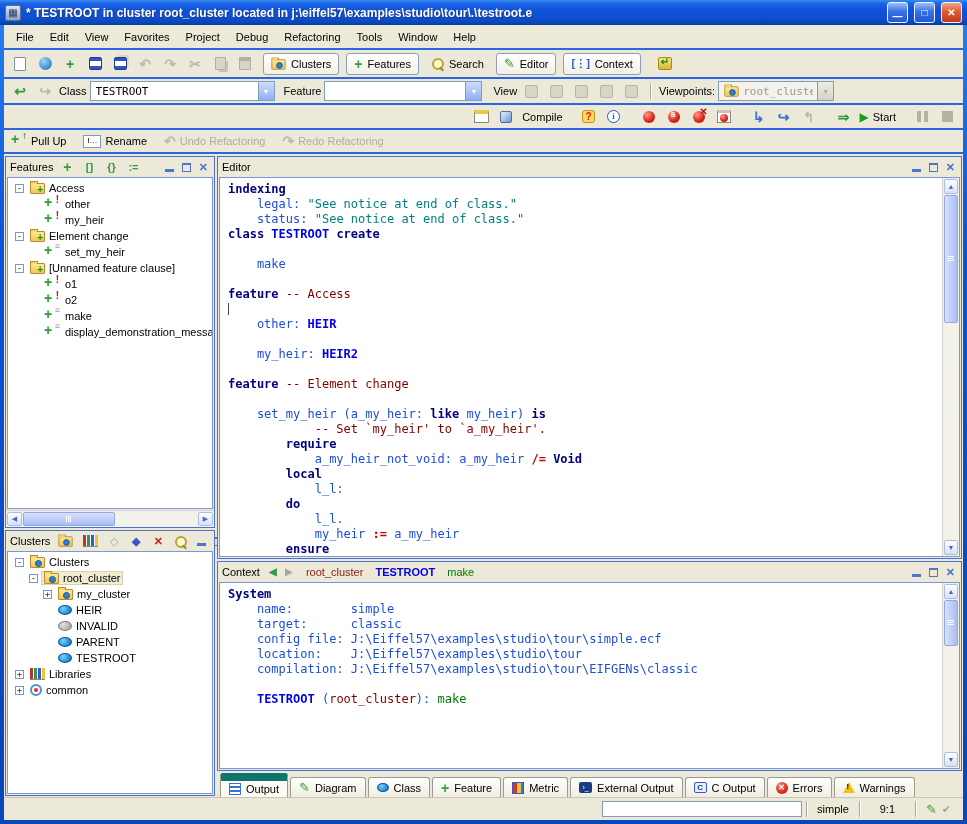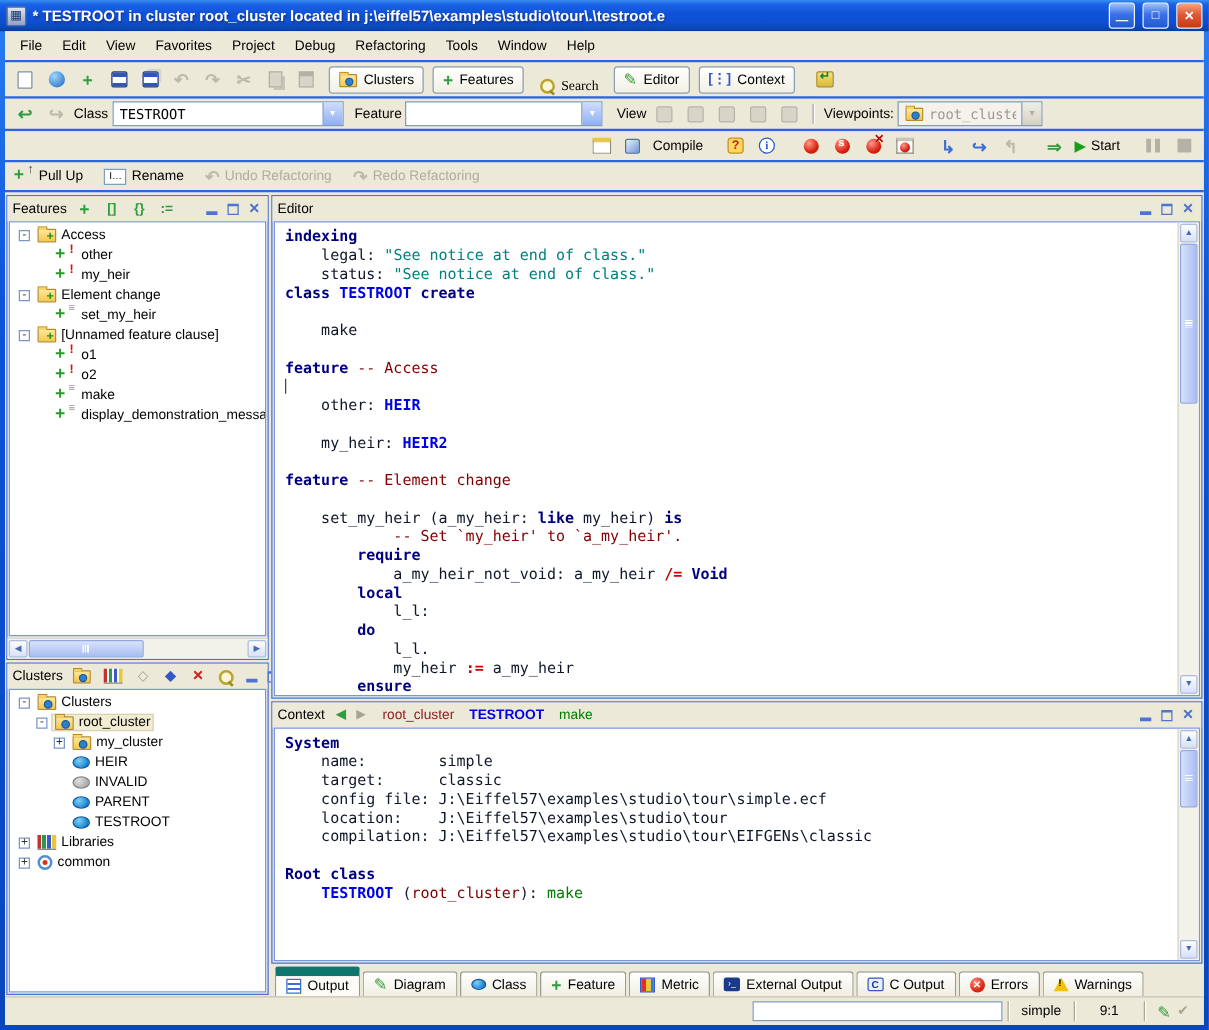--- a/index.html
+++ b/index.html
@@ -19,21 +19,21 @@
   .wbtn.min span{margin-top:8px;}
   
   .client{flex:1;margin:0 4px 4px;display:flex;flex-direction:column;min-height:0;background:#ece9d8;}
   .menubar{flex:none;height:25px;display:flex;align-items:center;padding-left:4px;border-bottom:2px solid #2d64e4;background:#ece9d8;}
   .menu-item{padding:3px 8px;cursor:default;}
   .tb{flex:none;display:flex;align-items:center;gap:3px;padding:2px 5px;background:#ece9d8;border-bottom:2px solid #2d64e4;}
   .tb1{height:29px;}.tb2{height:26px;}.tb3{height:25px;justify-content:flex-end;}.tb4{height:24px;}
   .ibtn{min-width:22px;height:22px;display:flex;align-items:center;justify-content:center;gap:4px;padding:0 2px;}
   .boxbtn{display:flex;align-items:center;gap:5px;height:22px;padding:0 7px;border:1px solid #8ba0b8;border-radius:3px;
     background:linear-gradient(#ffffff,#f2f0e4);}
-  .flatbtn{display:flex;align-items:flex-end;gap:5px;height:22px;padding:0 5px;font-family:Liberation Serif, serif;}
+  .flatbtn{display:flex;align-items:center;gap:5px;height:22px;padding:0 5px;}
   .tblabel{font-size:11px;white-space:nowrap;}
   .dislabel{color:#b0aca0;}
   .gap{margin-left:10px;}
   .vsep{width:1px;height:16px;background:#aca899;box-shadow:1px 0 0 #fff;margin:0 5px;}
   
   .combo{height:20px;background:#fff;border:1px solid #7f9db9;display:flex;align-items:center;padding-left:5px;gap:4px;}
   .combo .cval{font-family:"DejaVu Sans Mono",monospace;font-size:11px;white-space:nowrap;overflow:hidden;flex:1;}
   .combo .arrow{margin-left:auto;width:16px;height:18px;flex:none;border-left:1px solid #7f9db9;
     background:linear-gradient(#cfdcfd,#8fb0f4);display:flex;align-items:center;justify-content:center;}
   .combo .arrow::after{content:"▼";font-size:7px;color:#fff;}
@@ -100,21 +100,21 @@
   .pbody{flex:1;background:#fff;border:1px solid #7a96df;margin:0 1px 1px;overflow:hidden;min-height:0;position:relative;}
   .pbody-wrap{flex:1;display:flex;min-height:0;border:1px solid #7a96df;margin:0 1px 1px;background:#fff;overflow:hidden;}
   .codecol{flex:1;overflow:hidden;padding:4px 2px 4px 8px;font-family:"DejaVu Sans Mono",monospace;font-size:12px;line-height:15px;}
   .cline{white-space:pre;height:15px;}
   .s-kw{color:#00007f;font-weight:bold;}
   .s-cls{color:#0000e8;font-weight:bold;}
   .s-str{color:#008080;}
   .s-cmt{color:#800000;}
   .s-op{color:#c80000;font-weight:bold;}
   .s-ft{color:#007d00;}
-  .s-p{color:#0f172a;}
+  .s-p{color:#1d4ed8;}
   .caret{display:inline-block;width:1px;height:12px;background:#444;vertical-align:-2px;}
   
   .tree{padding-top:2px;overflow:hidden;height:100%;background:#fff;}
   .trow{height:16px;display:flex;align-items:center;gap:3px;padding-left:4px;white-space:nowrap;}
   .expando{width:9px;height:9px;flex:none;border:1px solid #7a96c8;background:#fff;font-size:9px;line-height:7px;text-align:center;color:#333;font-family:"DejaVu Sans Mono",monospace;}
   .noexp{width:9px;flex:none;}
   .rowinner{display:flex;align-items:center;gap:4px;padding:0 2px;border:1px solid transparent;}
   .rowinner.sel{background:#f1edd3;border-color:#d8d2ae;}
   .ico-folder{width:15px;height:11px;background:linear-gradient(#ffe89a,#f4c84a);border:1px solid #b98a2c;border-radius:1px;position:relative;flex:none;margin-top:1px;}
   .ico-folder::before{content:"";position:absolute;top:-3px;left:-1px;width:6px;height:2px;background:#f7d663;border:1px solid #b98a2c;border-bottom:none;border-radius:1px 1px 0 0;}
@@ -680,21 +680,20 @@
           </div>
           <div class="pbody-wrap">
             <div class="codecol" id="context-code">
                 <div class="cline"><span class="s-kw">System</span></div>
                 <div class="cline"><span class="s-p">    name:        simple</span></div>
                 <div class="cline"><span class="s-p">    target:      classic</span></div>
                 <div class="cline"><span class="s-p">    config file: J:\Eiffel57\examples\studio\tour\simple.ecf</span></div>
                 <div class="cline"><span class="s-p">    location:    J:\Eiffel57\examples\studio\tour</span></div>
                 <div class="cline"><span class="s-p">    compilation: J:\Eiffel57\examples\studio\tour\EIFGENs\classic</span></div>
                 <div class="cline">&nbsp;</div>
-                <div class="cline"><span class="s-kw">Root class</span></div>
                 <div class="cline"><span class="s-p">    </span><span class="s-cls">TESTROOT</span><span class="s-p"> (</span><span class="s-cmt">root_cluster</span><span class="s-p">): </span><span class="s-ft">make</span></div>
               </div>
             <div class="vscroll">
               <span class="sbtn">▲</span>
               <span class="sthumb-v" style="height:46px;"></span>
               <span class="sspacer"></span>
               <span class="sbtn">▼</span>
             </div>
           </div>
         </div>

